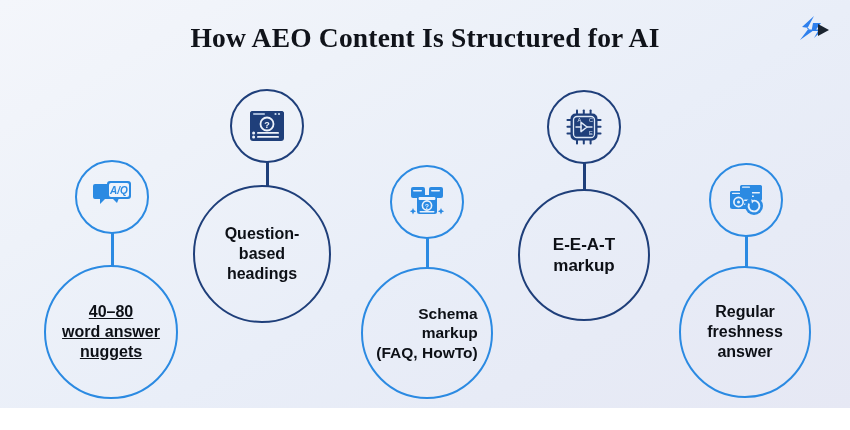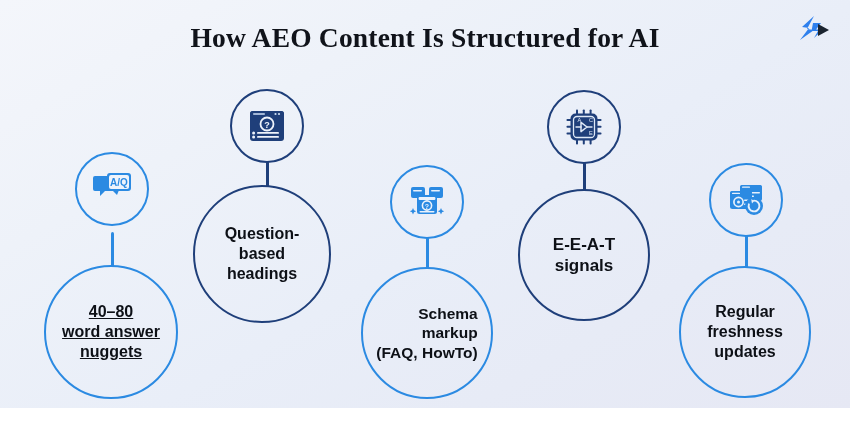--- a/index.html
+++ b/index.html
@@ -95,21 +95,21 @@
   <div id="logo">
     <svg width="34" height="32" viewBox="0 0 34 32">
       <path d="M16 2 L4 13 L11 14 L2 26 L16 16 L9 15 Z" fill="#2f80ed"></path>
       <path d="M15 9 L23 9 L18 15.5 L25 15.5 L16 24 L20 17 L13.5 17 Z" fill="#2f80ed"></path>
       <path d="M20 10 L31 16 L20 22 Z" fill="#1b2430"></path>
     </svg>
   </div>
 
   <div id="layers">
       <div class="connector" style="left: 110.5px; top: 232px; height: 35px; background: rgb(43, 138, 226);"></div>
-      <div class="icon-node" style="left: 75px; top: 152px; width: 74px; height: 74px; border: 2.8px solid rgb(43, 138, 226);">
+      <div class="icon-node" style="left: 75px; top: 160px; width: 74px; height: 74px; border: 2.8px solid rgb(43, 138, 226); font-style: italic;">
         <span>
           <svg width="38" height="38" viewBox="0 0 38 38">
       <path d="M2 6h17a2 2 0 0 1 2 2v11a2 2 0 0 1-2 2h-7l-5 5v-5H2a2 2 0 0 1-2-2V8a2 2 0 0 1 2-2z" fill="#2b8ae2"></path>
       <rect x="14" y="3" width="24" height="18" rx="3" fill="#2b8ae2"></rect>
       <rect x="16" y="5" width="20" height="14" rx="2" fill="#eef3fb"></rect>
       <text x="26" y="16" font-family="Liberation Sans, sans-serif" font-size="10" font-weight="bold" fill="#2b8ae2" text-anchor="middle">A/Q</text>
       <path d="M19 20h7l-2 5z" fill="#2b8ae2"></path>
     </svg>
         </span>
       </div>
@@ -187,21 +187,21 @@
       <path d="M11 19h5M22 19h5" stroke="#dfe9f7" stroke-width="1.4" stroke-linecap="round"></path>
       <path d="M16 14.4l6 4.6-6 4.6z" fill="none" stroke="#dfe9f7" stroke-width="1.5" stroke-linejoin="round"></path>
       <text x="12.6" y="14" font-family="Liberation Sans, sans-serif" font-size="5.6" fill="#dfe9f7">A</text>
       <text x="24" y="14" font-family="Liberation Sans, sans-serif" font-size="5.6" fill="#dfe9f7">C</text>
       <text x="24" y="27" font-family="Liberation Sans, sans-serif" font-size="5.6" fill="#dfe9f7">E</text>
     </svg>
         </span>
       </div>
       <div class="text-node" style="left: 518px; top: 189px; width: 132px; height: 132px; border: 2.6px solid rgb(31, 63, 122);">
         <div class="node-label" style="font-size: 17px; color: rgb(13, 16, 22);">E-E-A-T
-signals</div>
+markup</div>
       </div>
       <div class="connector" style="left: 744.5px; top: 235px; height: 33px; background: rgb(43, 138, 226);"></div>
       <div class="icon-node" style="left: 709px; top: 163px; width: 74px; height: 74px; border: 2.8px solid rgb(43, 138, 226);">
         <span>
           <svg width="38" height="38" viewBox="0 0 38 38">
       <rect x="13" y="4" width="22" height="16" rx="2.5" fill="#2b8ae2"></rect>
       <rect x="13" y="4" width="22" height="4.2" rx="2.2" fill="#2b8ae2"></rect>
       <rect x="15" y="5.6" width="8" height="1.2" rx="0.6" fill="#e6f0fc"></rect>
       <rect x="15" y="11" width="18" height="1.5" rx="0.7" fill="#e6f0fc"></rect>
       <rect x="15" y="14.5" width="12" height="1.5" rx="0.7" fill="#e6f0fc"></rect>
@@ -214,17 +214,17 @@
       <rect x="17" y="22.5" width="7" height="1.5" rx="0.7" fill="#e6f0fc"></rect>
       <circle cx="27" cy="25" r="9" fill="#2b8ae2"></circle>
       <path d="M27 19.6a5.4 5.4 0 1 1-5.1 3.7" fill="none" stroke="#e6f0fc" stroke-width="1.9" stroke-linecap="round"></path>
       <path d="M24.2 18.2l3.2 1.6-2.4 2.6z" fill="#e6f0fc"></path>
     </svg>
         </span>
       </div>
       <div class="text-node" style="left: 679px; top: 266px; width: 132px; height: 132px; border: 2.8px solid rgb(43, 138, 226);">
         <div class="node-label" style="font-size: 16px; color: rgb(13, 16, 22);">Regular
 freshness
-updates</div>
+answer</div>
       </div>
     </div>
 
 </div>
 
 </body></html>

